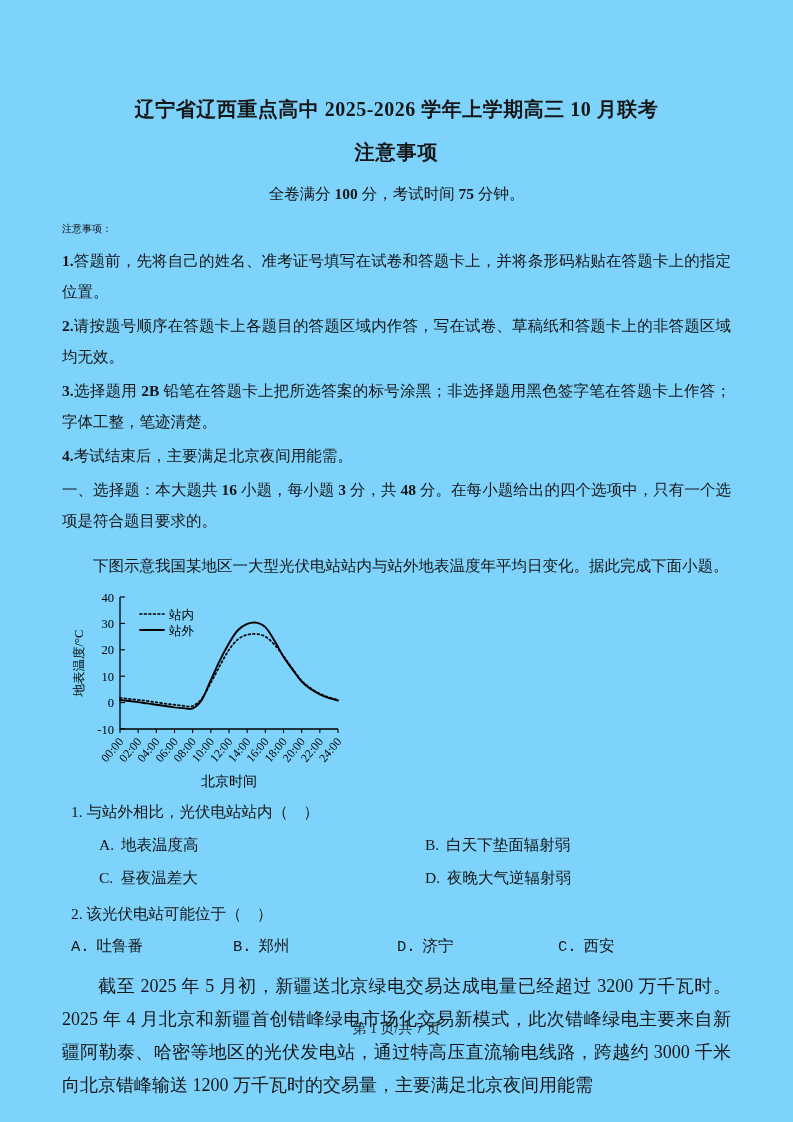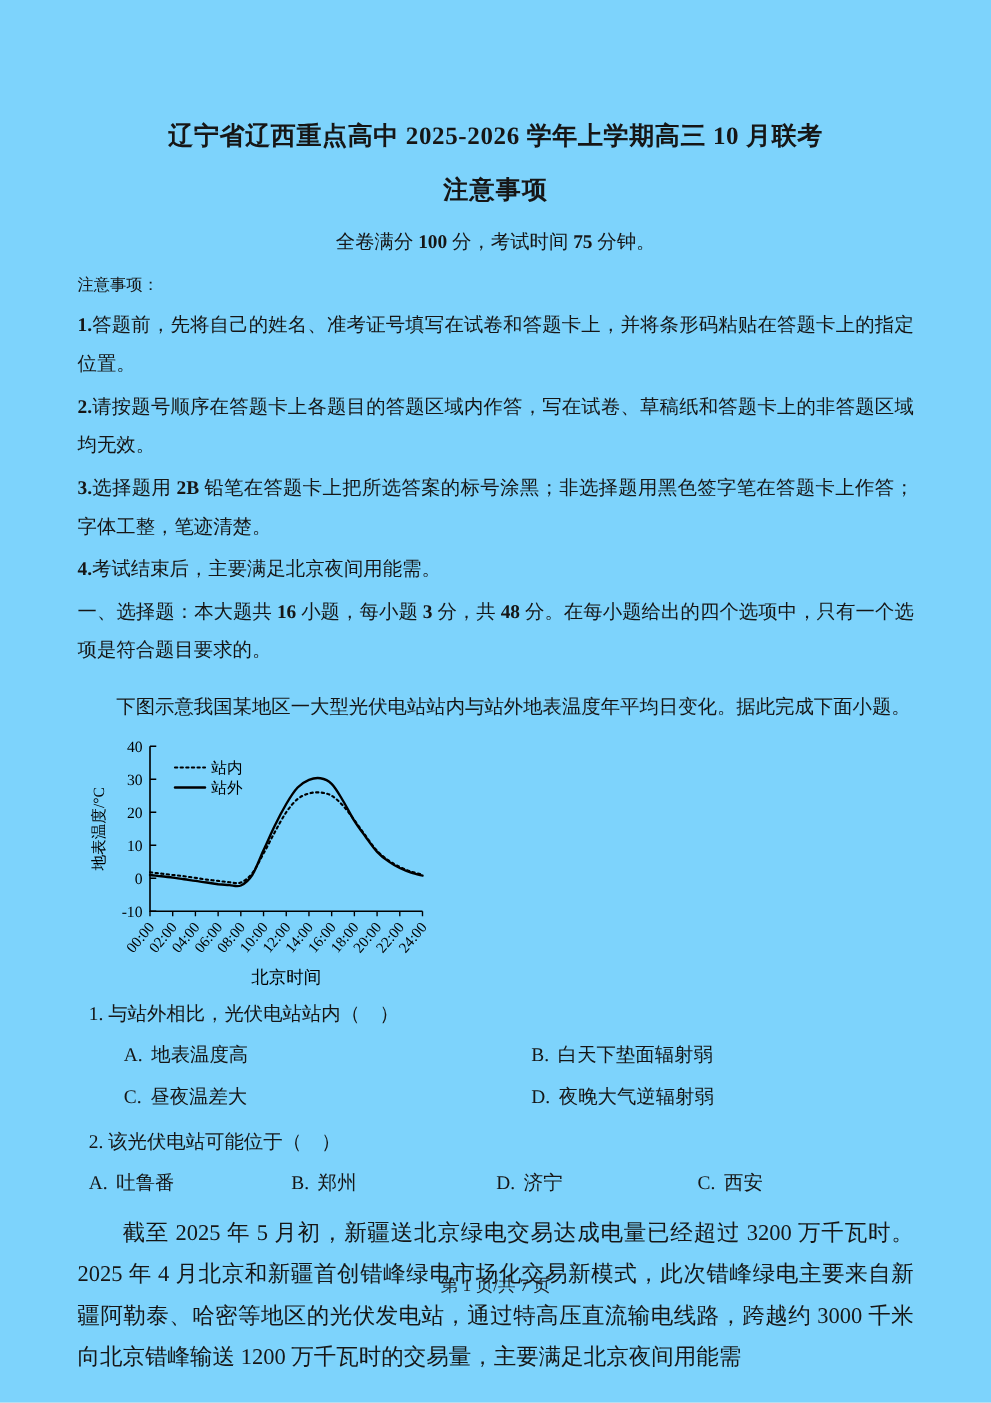--- a/index.html
+++ b/index.html
@@ -6,30 +6,30 @@
   .page{
     position:relative;width:793px;height:1122px;margin:0 auto;background:#7dd3fc;
     font-family:"Liberation Serif","DejaVu Serif",serif;color:#161616;overflow:hidden;
     -webkit-font-smoothing:antialiased;
   }
   .content{position:absolute;left:62px;top:0;width:669px;}
   .b{font-weight:bold;}
   h1.doc-title{margin:96px 0 0;text-align:center;font-size:20px;font-weight:bold;line-height:26px;letter-spacing:.5px;}
   h2.doc-subject{margin:17px 0 0;text-align:center;font-size:20px;font-weight:bold;line-height:26px;letter-spacing:1px;}
   .exam-info{margin:18px 0 0;text-align:center;font-size:15.5px;line-height:22px;}
-  .notice-head{margin:11px 0 2px;font-size:13px;line-height:26px;font-family:Liberation Mono, monospace;}
+  .notice-head{margin:11px 0 2px;font-size:10px;line-height:26px;}
   .notice-item{margin:3px 0 0;font-size:15.5px;line-height:31px;text-align:justify;}
   .section-header{margin:3px 0 0;font-size:15.5px;line-height:31px;text-align:justify;}
   .stimulus{margin:14px 0 0;font-size:15.5px;line-height:31px;text-indent:2em;}
   .chart-figure{margin:8px 0 2px 8px;width:284px;height:202px;}
   .question{padding-left:9px;}
   .q-stem{margin:6px 0 0;font-size:15.5px;line-height:30px;}
   .opts{margin:3px 0 0;display:grid;font-size:15.5px;line-height:30px;}
   .opts.two{grid-template-columns:326px auto;grid-row-gap:3px;margin-left:28px;}
-  .opts.four{grid-template-columns:162px 164px 161px auto;}
+  .opts.four{grid-template-columns:162px 164px 161px auto;font-family:Liberation Mono, monospace;}
   .opt-label{margin-right:7px;}
   .passage{margin:8px 0 12px;font-size:18px;line-height:33px;text-indent:2em;text-align:justify;}
   .footer{position:absolute;left:0;top:1020px;width:100%;text-align:center;font-size:14px;color:#222;}
   
   .spine{fill:none;stroke:#000;stroke-width:1.3;}
   .tick{stroke:#000;stroke-width:1.1;}
   .ln{fill:none;stroke:#000;stroke-width:1.9;stroke-linecap:round;}
   .dot{stroke-width:1.7;stroke-dasharray:1.8 2.7;}
   .ytick{font:12.5px "Liberation Serif",serif;fill:#000;}
   .xtick{font:12px "Liberation Serif",serif;fill:#000;}

